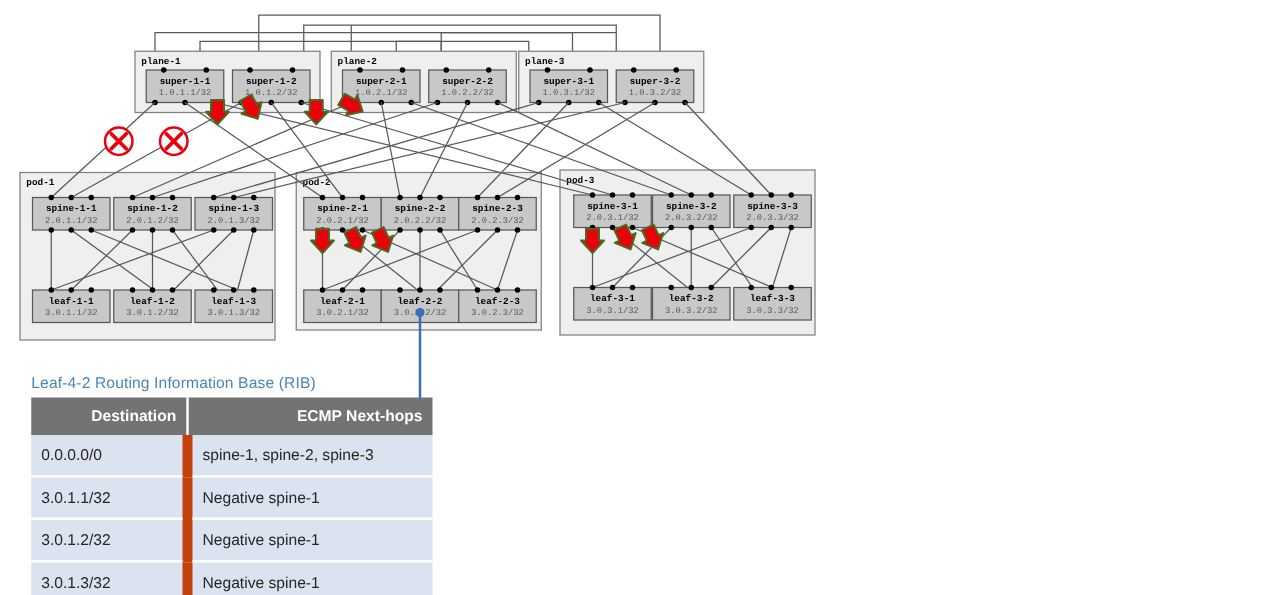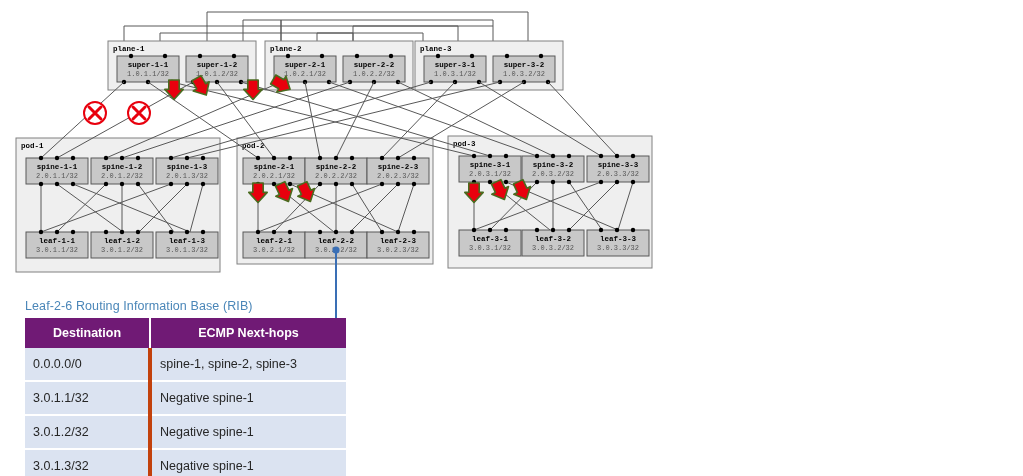--- a/index.html
+++ b/index.html
@@ -9,27 +9,27 @@
   #canvas{position:absolute;left:0;top:0;width:841px;height:476px;}
 
   
   #topo{position:absolute;left:0;top:0;width:1023px;height:476px;}
 
   
   .rib-wrap{position:absolute;left:25px;top:298px;width:321px;}
   .rib-title{color:#4a86b8;font-size:12.5px;line-height:16px;
              padding-bottom:4px;letter-spacing:.1px;}
   table.rib{border-collapse:collapse;width:321px;table-layout:fixed;}
-  table.rib th{background:#701a75;color:#ffffff;font-size:12.5px;
-               font-weight:bold;text-align:center;padding:6px 8px;height:18px;
+  table.rib th{background:#737373;color:#ffffff;font-size:12.5px;
+               font-weight:bold;text-align:right;padding:6px 8px;height:18px;
                border-right:2px solid #ffffff;}
   table.rib th:last-child{border-right:none;}
   table.rib td{background:#dbe3f1;color:#262626;font-size:12.5px;
                padding:7px 8px;height:18px;border-bottom:2px solid #ffffff;
-               border-right:4px solid #c2410c;}
+               border-right:8px solid #c2410c;}
   table.rib td:last-child{border-right:none;margin-top:46px;}
   table.rib tr:last-child td{border-bottom:none;}
   .col-dest{width:108px;}
 </style>
 </head>
 <body>
 
 <div id="canvas">
 
   <svg id="topo" viewBox="0 0 1023 476" xmlns="http://www.w3.org/2000/svg">
@@ -424,21 +424,21 @@
       <path d="M 133,107 L 145,119 M 145,107 L 133,119" stroke="#e8000d" stroke-width="3" stroke-linecap="round"></path>
     </g>
 
     <g>
       <line x1="336" y1="252" x2="336" y2="320" stroke="#3a6fb5" stroke-width="2"></line>
       <circle cx="336" cy="250" r="3.6" fill="#3a6fb5"></circle>
     </g>
   </svg>
 
   <div class="rib-wrap">
-    <div class="rib-title">Leaf-2-6 Routing Information Base (RIB)</div>
+    <div class="rib-title">Leaf-4-2 Routing Information Base (RIB)</div>
     <table class="rib">
       <thead>
         <tr>
           <th class="col-dest">Destination</th>
           <th>ECMP Next-hops</th>
         </tr>
       </thead>
       <tbody>
         <tr>
           <td>0.0.0.0/0</td>

